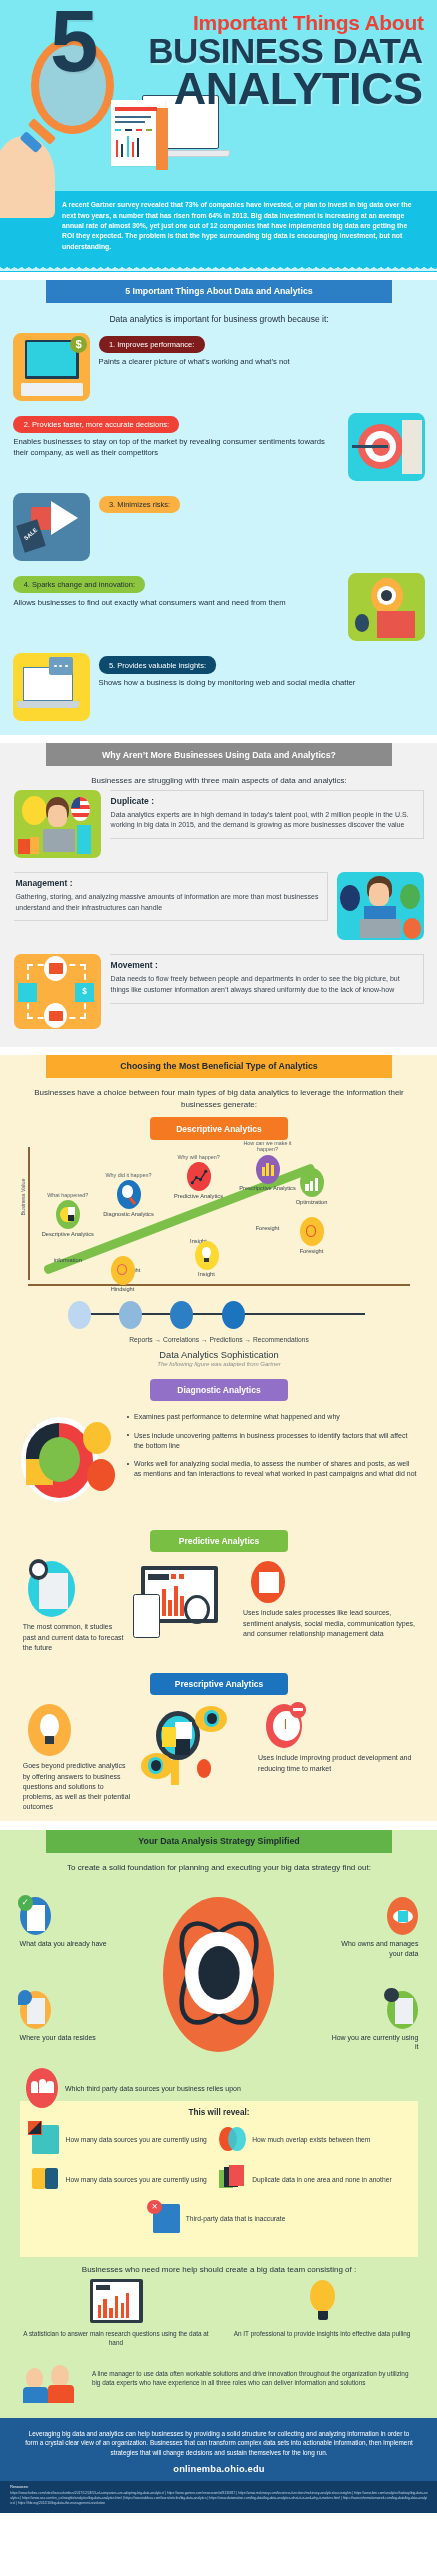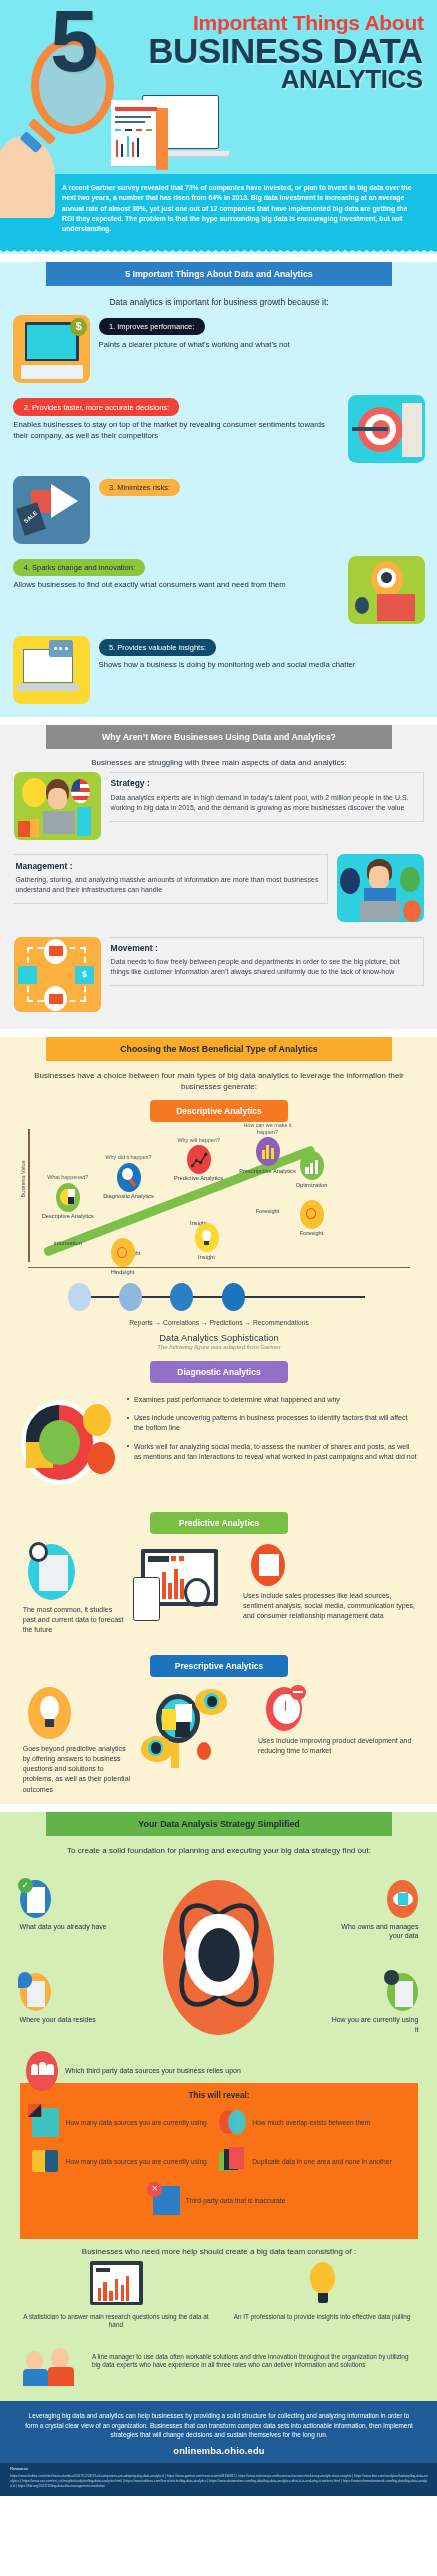--- a/index.html
+++ b/index.html
@@ -47,21 +47,21 @@
     position: absolute; left: -7.2px; top: 129px; width: 62px; height: 82px;
     background: #f7d2ac; border-radius: 50% 50% 6.2px 6.2px; z-index: 2;
   }
   .hero-line2 {
     text-align: right; color: #1d3d55; font-size: 35px; font-weight: bold;
     line-height: 0.92; letter-spacing: -0.5px; padding-right: 5.2px;
     margin-top: 2.1px; position: relative; z-index: 5;
     text-shadow: 1.5px 1.5px 0 rgba(255,255,255,0.28);
   }
   .hero-line3 {
-    text-align: right; color: #1d3d55; font-size: 26px; font-weight: bold;
+    text-align: right; color: #1d3d55; font-size: 45px; font-weight: bold;
     line-height: 0.92; letter-spacing: -0.5px; padding-right: 5.2px;
     position: relative; z-index: 5;
     text-shadow: 1.5px 1.5px 0 rgba(255,255,255,0.28);
   }
   .hero-illus {
     position: absolute; left: 111px; top: 88px; width: 118px; height: 72px; z-index: 3;
   }
   .laptop-body {
     position: absolute; left: 31px; top: 0; width: 77px; height: 54px;
     background: #fff; border: 1.5px solid #2b4a63; border-radius: 2.1px;
@@ -182,21 +182,21 @@
   .lead-g { text-align:center; font-size:8px; color:#24323d; margin:9.3px 36px 4.1px 36px; line-height:1.42; }
   .atom-wrap { position:relative; height: 222px; margin: 5.2px 15.5px 0 15.5px; }
   .atom {
     position:absolute; left:50%; top:18.5px; margin-left:-56px;
     width:111px; height:155px; border-radius:50%; background:#ee6a38;
   }
   .corner { position:absolute; width:88px; }
   .corner-ic { width:31px; height:38px; border-radius:50%; position:relative; }
   .corner-tx { font-size:7px; color:#24323d; line-height:1.3; margin-top:4.1px; }
 
-  .reveal-card { background:#f97316; margin: 0 20px; padding: 7.2px 12.4px 13.4px 12.4px; }
+  .reveal-card { background:#fef9c3; margin: 0 20px; padding: 7.2px 12.4px 13.4px 12.4px; }
   .reveal-h { text-align:center; font-size:8.2px; font-weight:bold; color:#1f2a33; margin-bottom: 8.2px; }
   .rev-grid { display:flex; flex-wrap:wrap; }
   .rev-item { width:50%; display:flex; gap:6.2px; align-items:center; margin-bottom:10.3px; }
   .rev-ic { width:27px; height:29px; flex:0 0 27px; position:relative; }
   .rev-tx { font-size:6.7px; line-height:1.35; color:#2e3a44; }
 
   .team-lead { text-align:center; font-size:8px; color:#24323d; margin:8.2px 15.5px 5.2px 15.5px; }
   .team-row { display:flex; margin: 3.1px 18.5px; gap: 11.3px; align-items:flex-start; }
   .team-col { flex:1; }
   .team-art { width:61px; height:47px; margin: 0 auto 4.1px auto; position:relative; }
@@ -264,21 +264,21 @@
     <div class="item">
       <div class="row-l">
         <div class="thumb" style="background:#fbb040">
           <div class="mon">
               <div class="mon-in"></div>
             </div>
           <div class="coin">$</div>
           <div class="kbd"></div>
         </div>
         <div class="txtcol">
-          <span class="pill" style="background:#0f172a">1. Improves performance:</span>
+          <span class="pill" style="background:#7f1d1d">1. Improves performance:</span>
           <div class="desc">Paints a clearer picture of what’s working and what’s not</div>
         </div>
       </div>
     </div>
 
     <div class="item">
       <div class="row-r">
         <div class="thumb" style="background:#2ed0e0">
           <div class="target-ring" style="left:10.3px;top:11.3px;width:45px;height:45px;background:#ef6158;"></div>
           <div class="target-ring" style="left:17.5px;top:18.5px;width:31px;height:31px;background:#fff;"></div>
@@ -356,21 +356,21 @@
             <div style="position:absolute;left:0;top:8.2px;width:100%;height:4.1px;background:#ef4136;"></div>
             <div style="position:absolute;left:0;top:16.5px;width:100%;height:4.1px;background:#ef4136;"></div>
             <div style="position:absolute;left:0;top:0;width:8.2px;height:11.3px;background:#2b4a8c;"></div>
           </div>
           <div style="position:absolute;left:29px;top:39px;width:32px;height:23px;background:#9aa6ad;border-radius:1.5px;"></div>
           <div style="position:absolute;left:4.1px;top:49px;width:11.3px;height:15.5px;background:#ee5128;"></div>
           <div style="position:absolute;left:15.5px;top:47px;width:9.3px;height:17.5px;background:#fbb040;"></div>
           <div style="position:absolute;left:63px;top:35px;width:13.4px;height:29px;background:#2ed0e0;"></div>
         </div>
         <div class="boxed" style="flex:1;">
-          <div class="panel-h">Strategy :</div>
+          <div class="panel-h">Duplicate :</div>
           <div class="panel-p">Data analytics experts are in high demand in today’s talent pool, with 2 million people in the U.S. working in big data in 2015, and the demand is growing as more businesses discover the value</div>
         </div>
       </div>
     </div>
 
     <div class="panel">
       <div style="display:flex;gap:8.2px;align-items:flex-start;flex-direction:row-reverse;">
         <div class="art" style="background:#2ed0e0">
           <div style="position:absolute;left:30px;top:4.1px;width:25px;height:23px;border-radius:50% 50% 30% 30%;background:#5b3a26;"></div>
           <div style="position:absolute;left:32px;top:11.3px;width:20.6px;height:23px;border-radius:38%;background:#f7c9a0;"></div>

